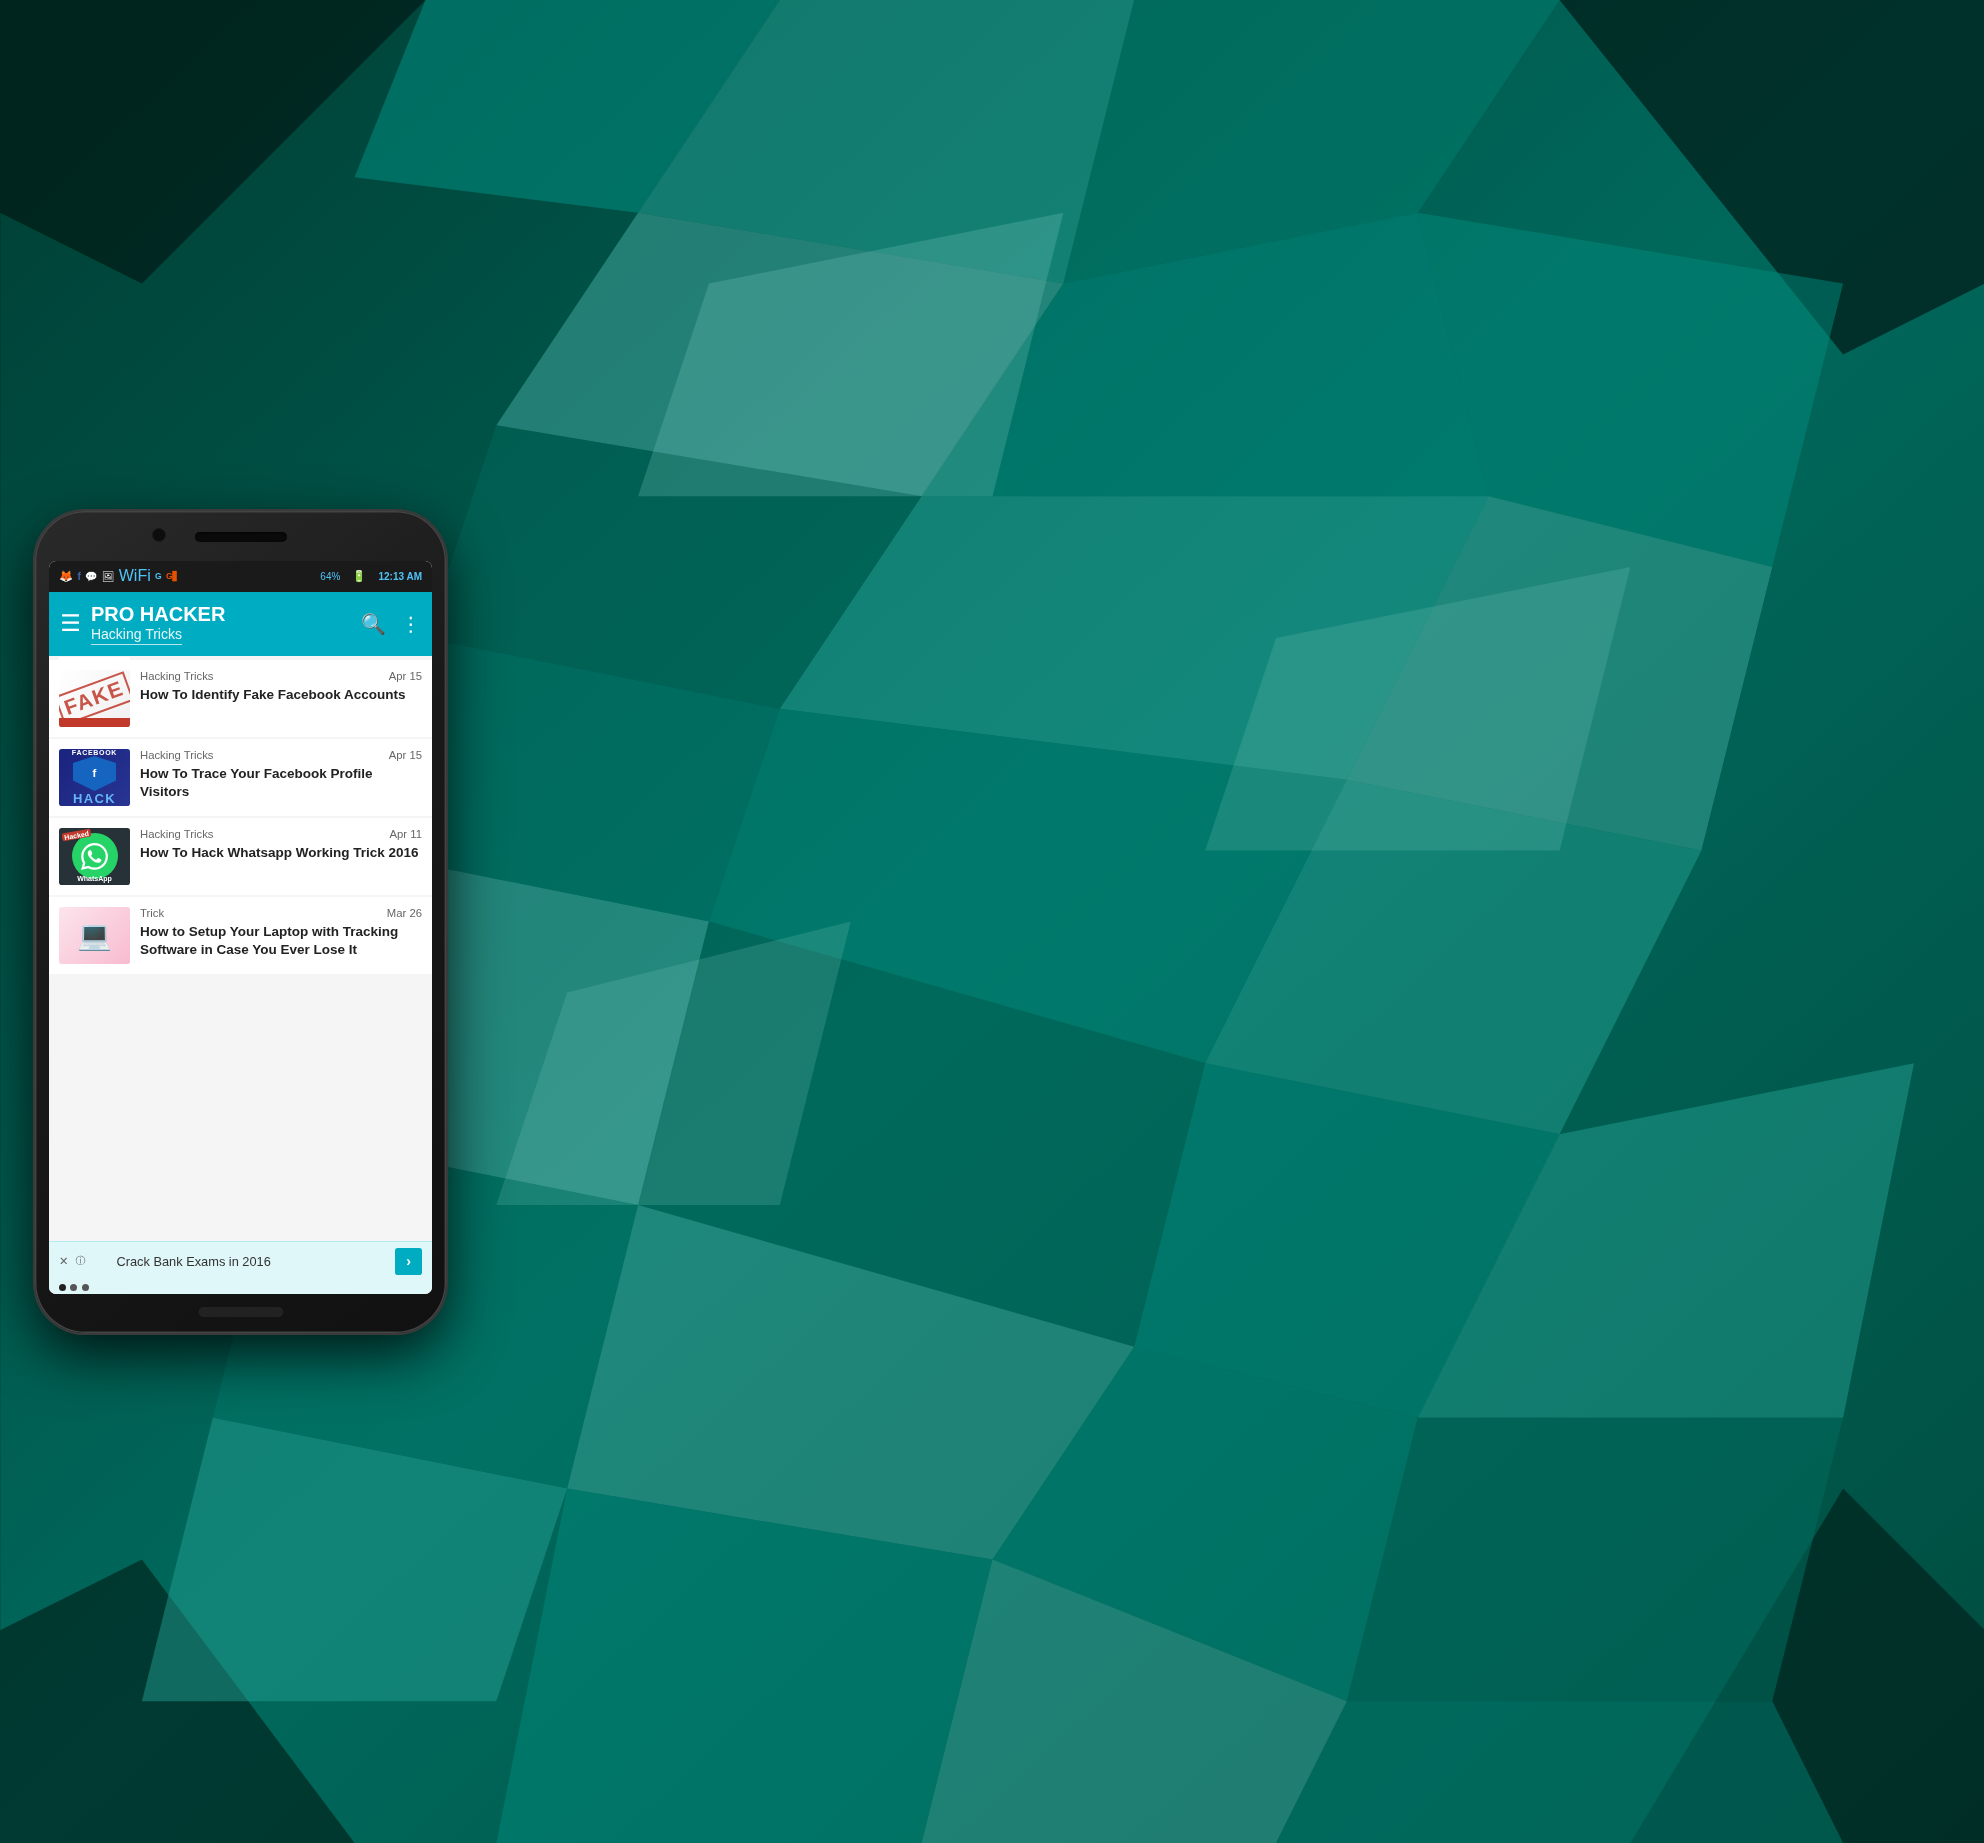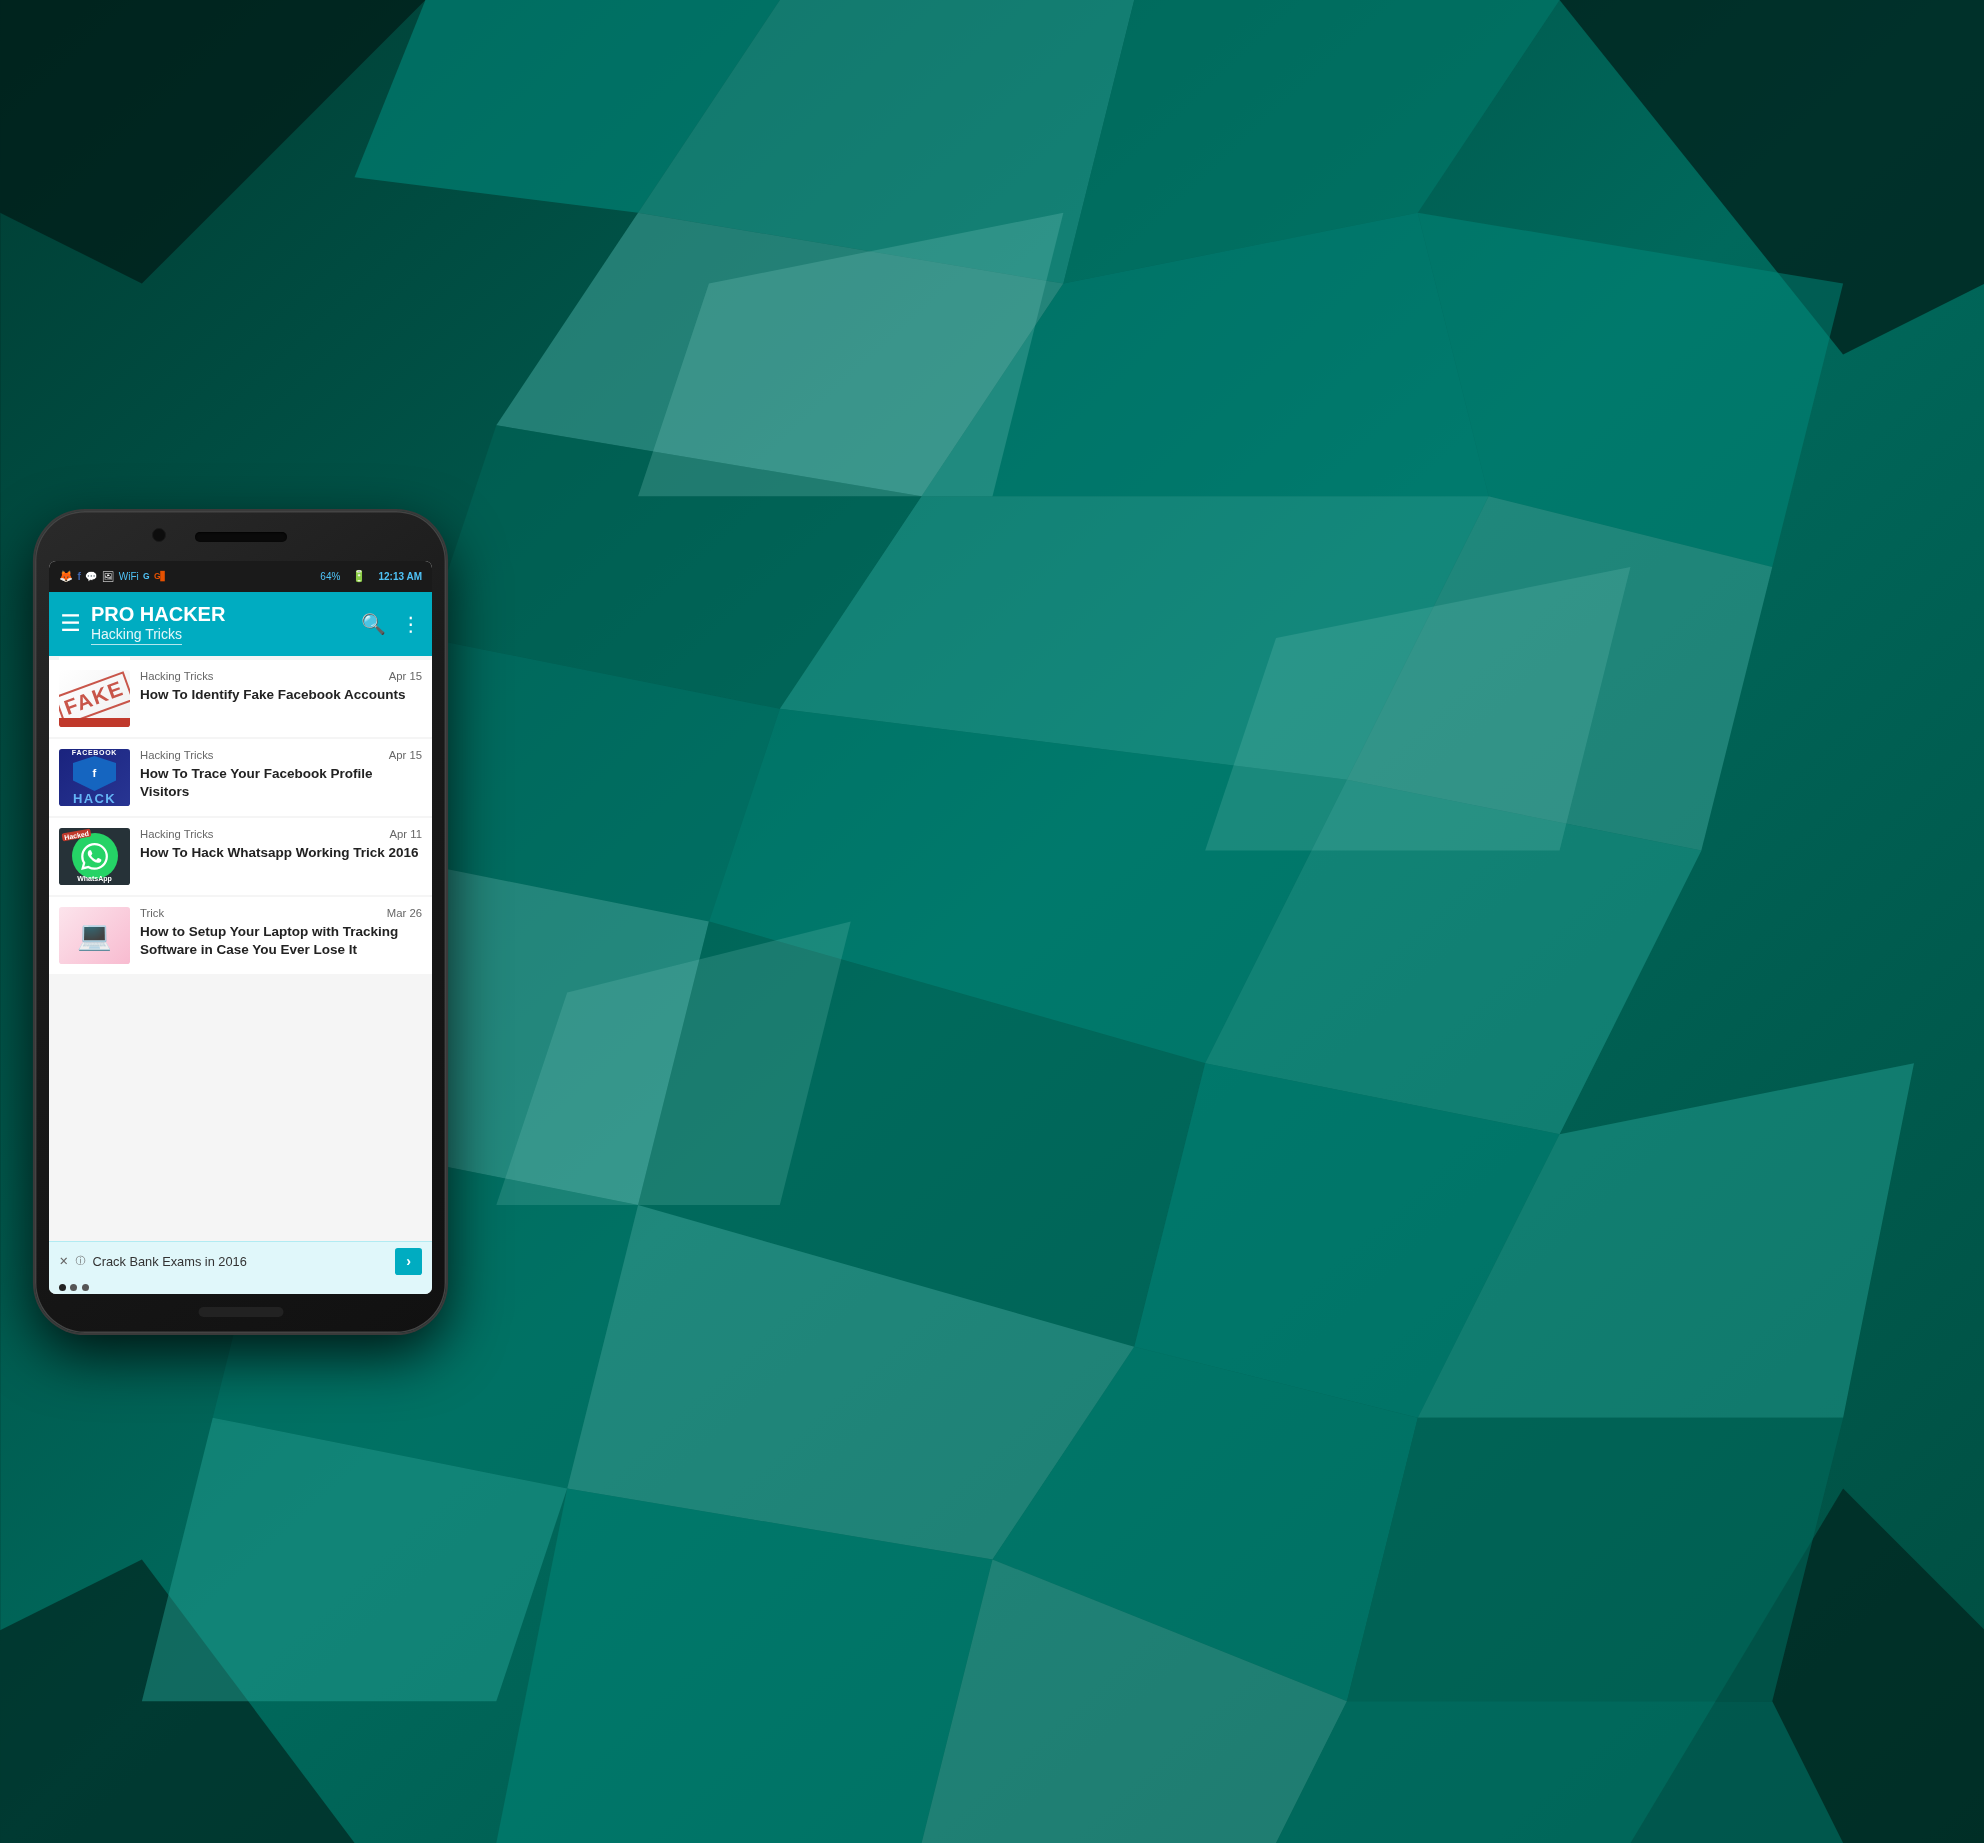--- a/index.html
+++ b/index.html
@@ -370,20 +370,21 @@
       display: flex;
       align-items: center;
       padding: 0 10px;
       gap: 7px;
     }
 
     .ad-text {
       flex: 1;
       font-size: 12.8px;
       color: #333;
+      margin-left: 24px;
     }
 
     .ad-close {
       font-size: 11.3px;
       color: #666;
     }
 
     .ad-arrow {
       width: 27px;
       height: 27px;
@@ -491,21 +492,21 @@
 
     <div class="phone-screen">
       <div class="screen-content">
 
         <div class="status-bar">
           <div class="status-icons-left">
             <span class="status-icon">🦊</span>
             <span class="status-icon" style="color:#4267B2;font-weight:bold;font-size:10px;">f</span>
             <span class="status-icon" style="font-size:10px;">💬</span>
             <span class="status-icon" style="font-size:10px;">🖼</span>
-            <span class="status-icon" style="color:#4fc3f7;font-size:10px;">WiFi</span>
+            <span class="status-icon" style="color:#4fc3f7;font-size:16px;">WiFi</span>
             <span class="status-icon" style="color:#4fc3f7;font-size:8.5px;font-weight:bold;">G</span>
             <span class="status-icon" style="color:#e65100;font-size:8.5px;font-weight:bold;">G▋</span>
           </div>
           <div class="status-icons-right">
             <span style="color:#4fc3f7;font-size:10px;">64%</span>
             <span class="battery-icon">🔋</span>
             <span class="status-time" style="font-size:10px;color:#4fc3f7;font-weight:bold;">12:13 AM</span>
           </div>
         </div>
 

